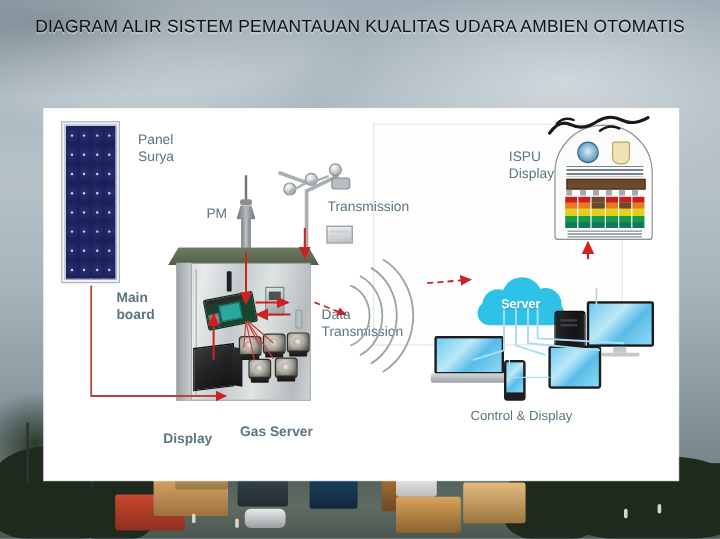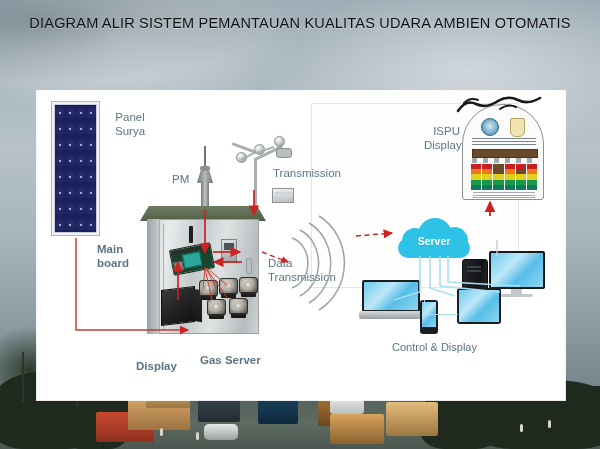--- a/index.html
+++ b/index.html
@@ -111,21 +111,21 @@
     transform-origin:100% 50%;transform:rotate(20deg) translateX(-26px);}
   .cup{position:absolute;width:9px;height:9px;border-radius:50%;
     background:radial-gradient(circle at 35% 30%,#ffffff,#b9bec0 60%,#82878a 100%);border:1px solid #8d9295;}
   .vane{position:absolute;width:14px;height:8px;background:#b9bec0;border:1px solid #8d9295;border-radius:3px;}
   #met .spoke{position:absolute;background:#a9aeb0;height:2px;transform-origin:0 50%;}
   .metbox{position:absolute;left:44px;top:58px;width:20px;height:13px;
     background:linear-gradient(170deg,#f0f2f3,#b9bec0);border:1px solid #8d9295;}
   .metbox i{position:absolute;left:2px;top:3px;width:16px;height:2px;background:#cfd3d5;box-shadow:0 4px 0 #cfd3d5;}
 
   
-  #cloud{position:absolute;left:396px;top:216px;width:76px;height:46px;}
+  #cloud{position:absolute;left:396px;top:229px;width:76px;height:46px;}
   #cloud .c{position:absolute;background:#2ec3e6;border-radius:50%;}
   #cloud .base{position:absolute;left:2px;top:22px;width:72px;height:20px;background:#2ec3e6;border-radius:11px;}
   #cloud .txt{position:absolute;left:0;top:19px;width:76px;text-align:center;
     color:#ffffff;font-size:10.5px;font-weight:bold;z-index:3;text-shadow:0 1px 1px rgba(0,0,0,.12);}
 
   
   .scr{background:linear-gradient(135deg,#6ecbf0 0%,#bde8f8 38%,#57bde8 62%,#8fd8f2 100%);}
   .laptop{position:absolute;}
   .laptop .lid{position:absolute;left:0;top:0;background:#1b1d20;border-radius:2px;padding:2px;box-sizing:border-box;}
   .laptop .base{position:absolute;background:linear-gradient(180deg,#d6dadd,#9aa0a4);border-radius:2px;}
@@ -226,21 +226,21 @@
     <div class="cell"></div>
       <div class="cell"></div>
       <div class="cell"></div>
       <div class="cell"></div>
     <div class="cell"></div>
       <div class="cell"></div>
       <div class="cell"></div>
       <div class="cell"></div>
   </div>
 </div>
-<div class="lbl" style="left:115px;top:110px;text-align:center;">Panel
+<div class="lbl" style="left:115px;top:110px;">Panel
 Surya</div>
 
 <div id="pm">
   <div class="rod"></div>
     <div class="head"></div>
     <div class="cone"></div>
     <div class="tube"></div>
 </div>
 <div class="lbl" style="left:172px;top:172px;">PM</div>
 
@@ -350,21 +350,21 @@
         </div>
     </div>
     <div class="foot"></div>
   </div>
   <svg class="birds" viewBox="0 0 98 22">
     <path d="M4 16 Q12 4 22 9 Q32 14 44 6 Q54 0 64 5 Q74 10 86 3" fill="none" stroke="#16181a" stroke-width="2.6" stroke-linecap="round"></path>
     <path d="M10 8 Q16 2 24 5" fill="none" stroke="#16181a" stroke-width="2" stroke-linecap="round"></path>
     <path d="M46 14 Q54 8 62 12" fill="none" stroke="#16181a" stroke-width="2" stroke-linecap="round"></path>
   </svg>
 </div>
-<div class="lbl" style="left:424px;top:124px;text-align:right;width:36px;">ISPU
+<div class="lbl" style="left:424px;top:124px;width:36px;">ISPU
 Display</div>
 
 <div>
   <div class="laptop" style="left:362px;top:280px;width:62px;height:40px;">
     <div class="lid" style="width:58px;height:32px;">
         <div class="scr" style="width:100%;height:100%;"></div>
       </div>
     <div class="base" style="left:-3px;top:31px;width:66px;height:8px;"></div>
   </div>
   <div class="tower" style="left:462px;top:259px;width:24px;height:46px;">

